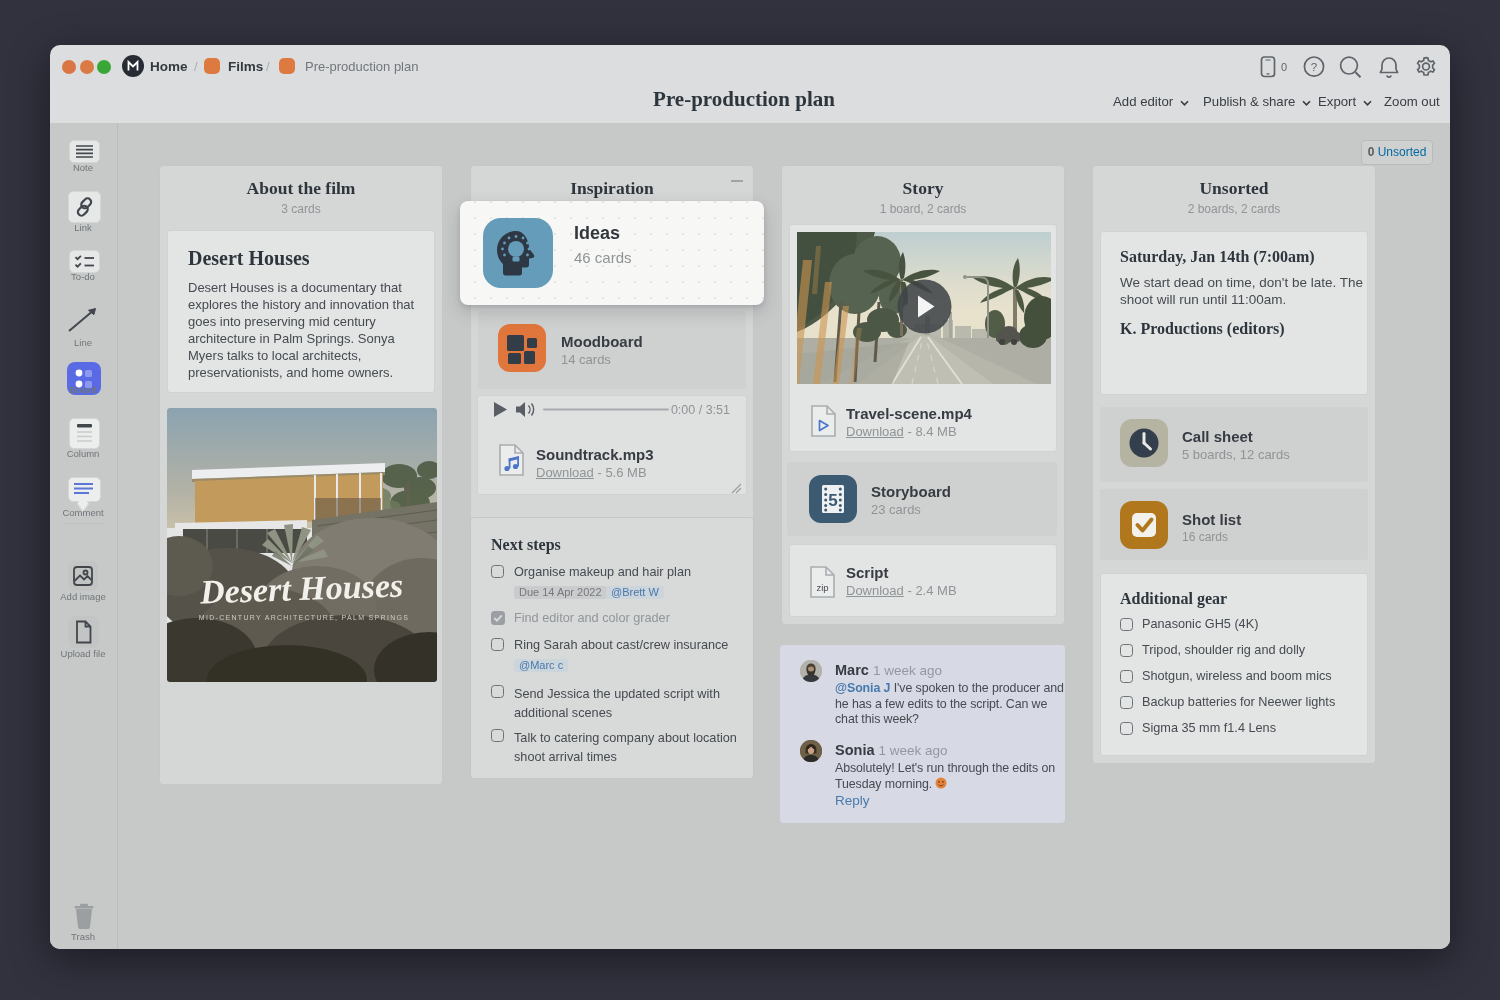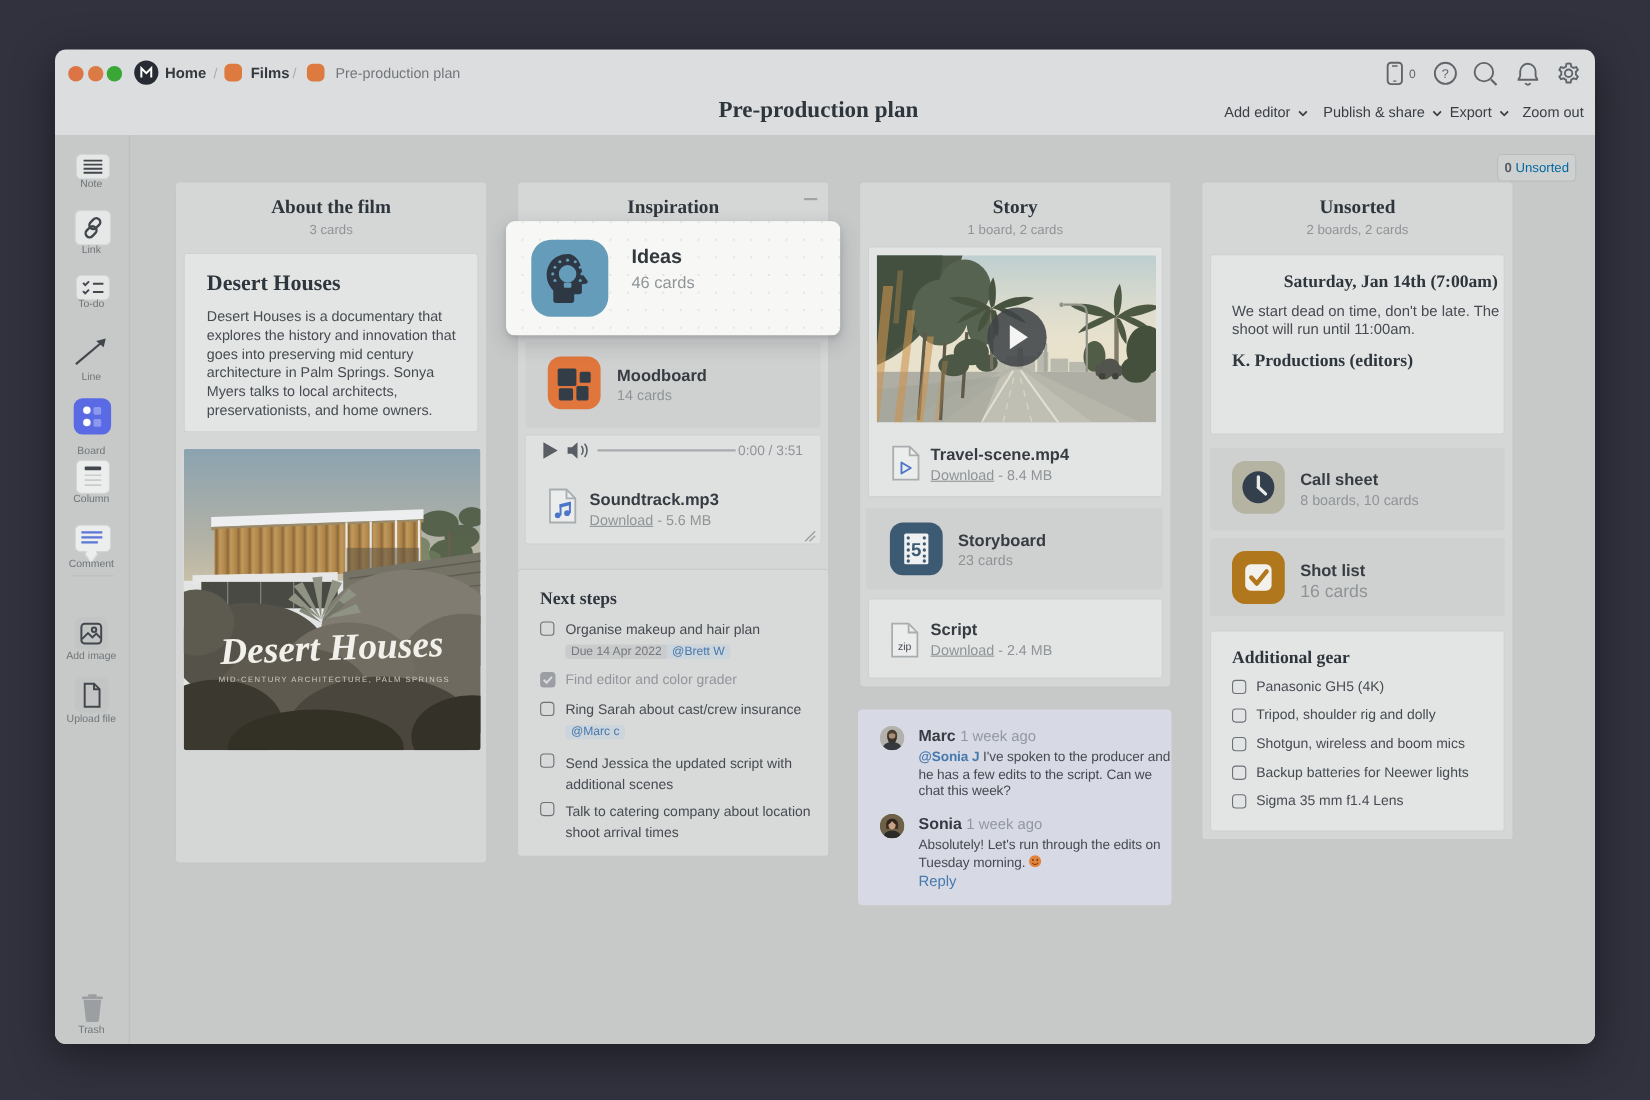--- a/index.html
+++ b/index.html
@@ -123,21 +123,21 @@
     <div class="abs" style="left:16.5px;top:239px;width:34px;height:33px;border-radius:8px;background:#5a6ae4;">
       <svg width="34" height="33">
           <g fill="#fff">
             <circle cx="12" cy="11" r="3.4"></circle>
             <rect x="18" y="8" width="7" height="7" rx="1.5" fill="#8d98ef"></rect>
             <circle cx="12" cy="22" r="3.4"></circle>
             <rect x="18" y="19" width="7" height="7" rx="1.5" fill="#8d98ef"></rect>
           </g>
         </svg>
     </div>
-    <div class="lbl" style="top:282px;">Board</div>
+    <div class="lbl" style="top:261px;font-weight:bold;">Board</div>
     <div class="chip" style="left:19px;top:295px;width:29px;height:29px;background:#eceded;">
       <svg width="29" height="29">
           <rect x="7" y="5" width="15" height="3.5" rx="1" fill="#41474c"></rect>
           <g stroke="#c9cbcc" stroke-width="1.5">
             <line x1="7" y1="13" x2="22" y2="13"></line>
             <line x1="7" y1="17.5" x2="22" y2="17.5"></line>
             <line x1="7" y1="22" x2="22" y2="22"></line>
           </g>
         </svg>
     </div>
@@ -591,45 +591,45 @@
     <div class="abs" style="left:55px;top:148px;font-size:13.5px;color:#4779ad;">Reply</div>
   </div>
 
   <div class="col" style="left:1042px;top:120px;width:284px;height:599px;">
     <div class="colhead" style="top:12px;">
         <div class="t">Unsorted</div>
         <div class="s">2 boards, 2 cards</div>
       </div>
   </div>
   <div class="card" style="left:1050px;top:186px;width:268px;height:164px;">
-    <div class="abs ser" style="left:19px;top:16px;font-size:16px;margin-left:47px;">Saturday, Jan 14th (7:00am)</div>
+    <div class="abs ser" style="left:19px;top:16px;font-size:16px;">Saturday, Jan 14th (7:00am)</div>
     <div class="abs body" style="left:19px;top:42px;font-size:13.5px;line-height:17px;white-space:nowrap;">We start dead on time, don't be late. The<br>shoot will run until 11:00am.</div>
     <div class="abs ser" style="left:19px;top:88px;font-size:16px;">K. Productions (editors)</div>
   </div>
   <div class="row" style="left:1050px;top:362px;width:268px;height:75px;"></div>
   <div class="abs" id="clockicon" style="left:1070px;top:374px;width:48px;height:48px;border-radius:12px;background:#b5b3a2;">
     <svg width="48" height="48">
         <circle cx="24" cy="24" r="14.5" fill="#333f4c"></circle>
         <g stroke="#e9eae6" stroke-width="3" stroke-linecap="round">
           <line x1="24" y1="24" x2="24" y2="14.5"></line>
           <line x1="24" y1="24" x2="30.5" y2="30"></line>
         </g>
       </svg>
   </div>
   <div class="abs bold" style="left:1132px;top:383px;font-size:15px;">Call sheet</div>
-  <div class="abs gray" style="left:1132px;top:402px;font-size:13px;">8 boards, 10 cards</div>
+  <div class="abs gray" style="left:1132px;top:402px;font-size:13px;">5 boards, 12 cards</div>
   <div class="row" style="left:1050px;top:444px;width:268px;height:71px;"></div>
   <div class="abs" id="shoticon" style="left:1070px;top:456px;width:48px;height:48px;border-radius:12px;background:#b0771d;">
     <svg width="48" height="48">
         <rect x="12" y="12" width="24" height="24" rx="5" fill="#f3f1ec"></rect>
         <path d="M17.5 24 l5 5.5 l9 -11" stroke="#b0771d" stroke-width="4" fill="none" stroke-linecap="round" stroke-linejoin="round"></path>
       </svg>
   </div>
   <div class="abs bold" style="left:1132px;top:466px;font-size:15px;">Shot list</div>
-  <div class="abs gray" style="left:1132px;top:485px;font-size:16px;">16 cards</div>
+  <div class="abs gray" style="left:1132px;top:485px;font-size:12px;">16 cards</div>
   <div class="card" style="left:1050px;top:528px;width:268px;height:183px;">
     <div class="abs ser" style="left:19px;top:16px;font-size:16px;">Additional gear</div>
     <div class="chk" style="left:19px;top:44px;"></div>
     <div class="abs body" style="left:41px;top:43px;font-size:12.7px;">Panasonic GH5 (4K)</div>
     <div class="chk" style="left:19px;top:70px;"></div>
     <div class="abs body" style="left:41px;top:69px;font-size:12.7px;">Tripod, shoulder rig and dolly</div>
     <div class="chk" style="left:19px;top:96px;"></div>
     <div class="abs body" style="left:41px;top:95px;font-size:12.7px;">Shotgun, wireless and boom mics</div>
     <div class="chk" style="left:19px;top:122px;"></div>
     <div class="abs body" style="left:41px;top:121px;font-size:12.7px;">Backup batteries for Neewer lights</div>

